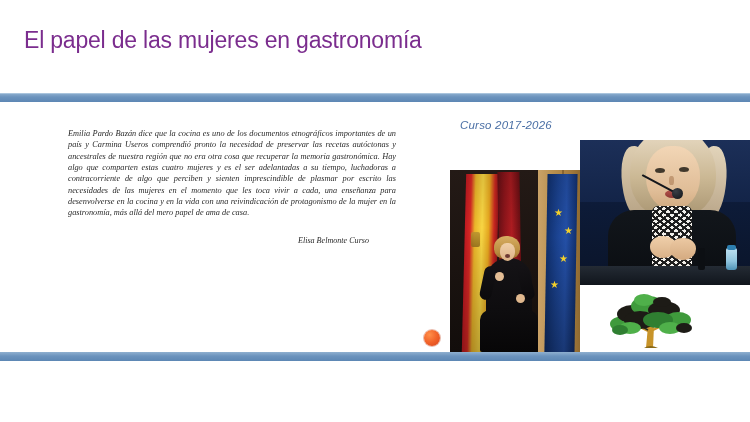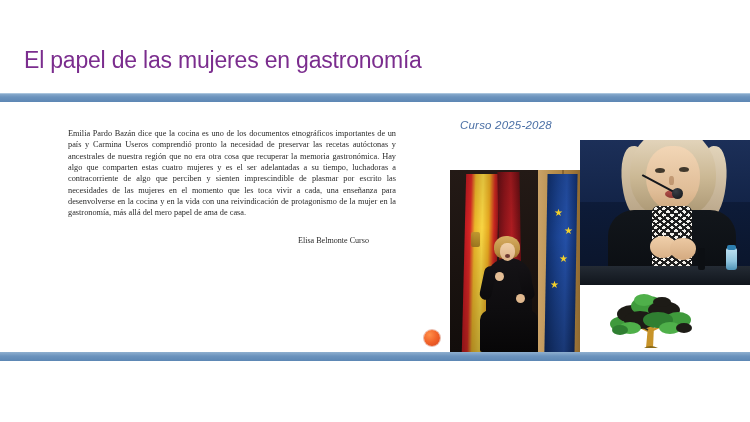--- a/index.html
+++ b/index.html
@@ -3,36 +3,36 @@
 <meta charset="utf-8">
 <style>
   html,body{margin:0;padding:0;background:#ffffff;}
   body{
     width:750px;height:422px;overflow:hidden;position:relative;
     font-family:"Liberation Sans", sans-serif;
   }
   .slide{position:absolute;inset:0;background:#ffffff;overflow:hidden;}
 
   
-  .title-zone{position:absolute;left:0;top:0;width:750px;height:93px;background:#ffffff;margin-top:20px;}
+  .title-zone{position:absolute;left:0;top:0;width:750px;height:93px;background:#ffffff;}
   .slide-title{
     position:absolute;left:24px;top:27px;
     font-size:23px;font-weight:400;color:#7B2D8E;
     letter-spacing:-0.2px;white-space:nowrap;
   }
 
   
   .rule-top{
     position:absolute;left:0;top:93px;width:750px;height:9px;
     background:linear-gradient(180deg,#8fb0d0 0%,#6b93bd 45%,#5d87b4 100%);
   }
   .rule-top-hi{position:absolute;left:0;top:93px;width:750px;height:1px;background:#a9c4dd;}
 
   
-  .body-block{position:absolute;left:68px;top:128px;width:328px;}
+  .body-block{position:absolute;left:68px;top:128px;width:328px;font-style:italic;}
   .body-text{
     font-family:"Liberation Serif", serif;
     font-size:8.3px;line-height:11.35px;color:#2a2a2a;text-align:justify;
     -webkit-font-smoothing:antialiased;
   }
   .attribution{
     font-family:"Liberation Serif", serif;
     font-size:8.1px;color:#2a2a2a;text-align:right;margin-top:17px;padding-right:27px;
   }
 
@@ -162,21 +162,21 @@
   </div>
 
   <div class="rule-top"></div>
   <div class="rule-top-hi"></div>
 
   <div class="body-block">
     <div class="body-text">Emilia Pardo Bazán dice que la cocina es uno de los documentos etnográficos importantes de un país y Carmina Useros comprendió pronto la necesidad de preservar las recetas autóctonas y ancestrales de nuestra región que no era otra cosa que recuperar la memoria gastronómica. Hay algo que comparten estas cuatro mujeres y es el ser adelantadas a su tiempo, luchadoras a contracorriente de algo que perciben y sienten imprescindible de plasmar por escrito las necesidades de las mujeres en el momento que les toca vivir a cada, una enseñanza para desenvolverse en la cocina y en la vida con una reivindicación de protagonismo de la mujer en la gastronomía, más allá del mero papel de ama de casa.</div>
     <div class="attribution">Elisa Belmonte Curso</div>
   </div>
 
-  <div class="curso">Curso 2025-2028</div>
+  <div class="curso">Curso 2017-2026</div>
 
   <div class="bullet-dot"></div>
 
   <div class="photo-singer">
     <div class="ps-wall"></div>
     <div class="ps-wood"></div>
     <div class="ps-wood-seam"></div>
 
     <div class="flag-es"></div>
     <div class="flag-es-shade"></div>

